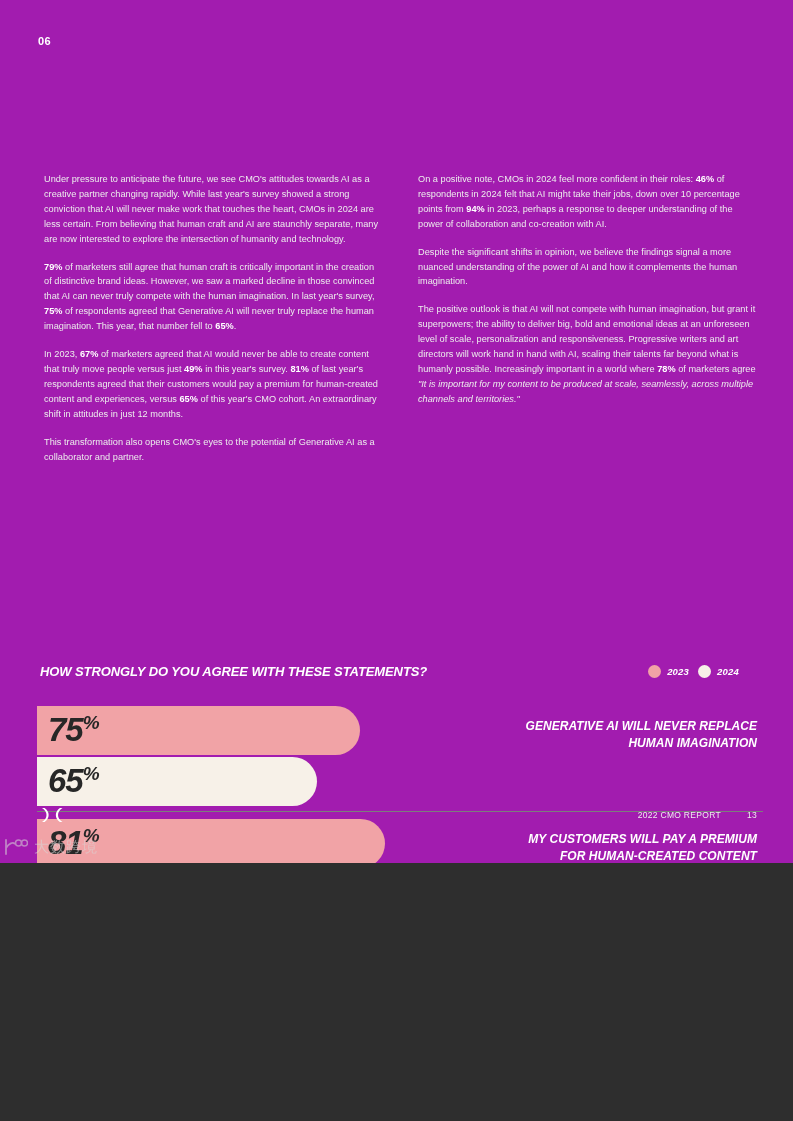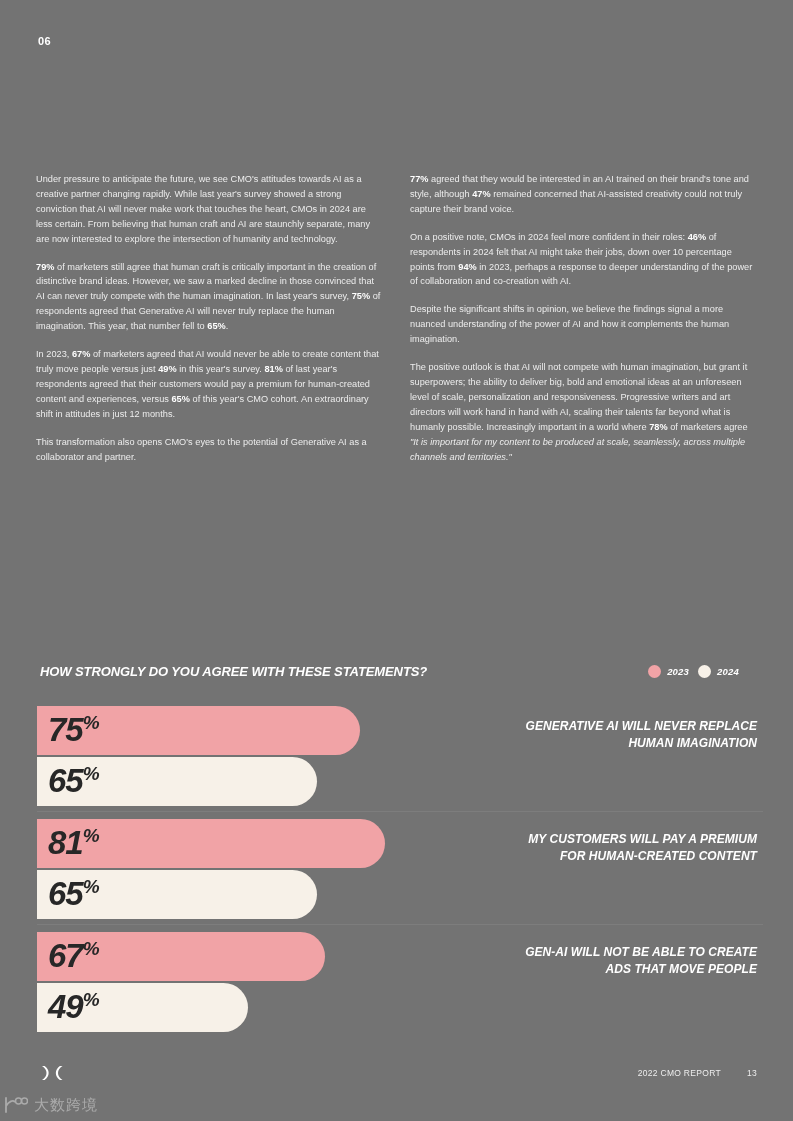--- a/index.html
+++ b/index.html
@@ -4,22 +4,22 @@
 <title>2024 CMO Report — From AI as Competitor to AI as Co-Pilot</title>
 <style>
   html, body {
     margin: 0;
     padding: 0;
     background: #2e2e2e;
   }
   .page {
     position: relative;
     width: 793px;
-    height: 1121px;
-    background: #737373;
+    height: 863px;
+    background: #a21caf;
     color: #ffffff;
     font-family: "Liberation Sans", sans-serif;
     overflow: hidden;
     box-sizing: border-box;
   }
 
   
   .section-number {
     position: absolute;
     left: 38px;
@@ -50,21 +50,21 @@
     left: 36px;
     top: 172px;
     width: 721px;
     display: flex;
     gap: 28px;
   }
   .col {
     width: 346px;
   }
   .col p {
-    margin: 0 0 13px 0;
+    margin: 0 0 13px 8px;
     font-size: 9.2px;
     line-height: 1.62;
     color: #ededed;
     text-align: left;
     letter-spacing: 0.02px;
   }
   .col p b { color: #ffffff; font-weight: bold; }
   .col p i { font-style: italic; }
 
   
@@ -243,21 +243,20 @@
   <div class="section-number">06</div>
 
   <div class="columns">
     <div class="col">
       <p>Under pressure to anticipate the future, we see CMO's attitudes towards AI as a creative partner changing rapidly. While last year's survey showed a strong conviction that AI will never make work that touches the heart, CMOs in 2024 are less certain. From believing that human craft and AI are staunchly separate, many are now interested to explore the intersection of humanity and technology.</p>
       <p><b>79%</b> of marketers still agree that human craft is critically important in the creation of distinctive brand ideas. However, we saw a marked decline in those convinced that AI can never truly compete with the human imagination. In last year's survey, <b>75%</b> of respondents agreed that Generative AI will never truly replace the human imagination. This year, that number fell to <b>65%</b>.</p>
       <p>In 2023, <b>67%</b> of marketers agreed that AI would never be able to create content that truly move people versus just <b>49%</b> in this year's survey. <b>81%</b> of last year's respondents agreed that their customers would pay a premium for human-created content and experiences, versus <b>65%</b> of this year's CMO cohort. An extraordinary shift in attitudes in just 12 months.</p>
       <p>This transformation also opens CMO's eyes to the potential of Generative AI as a collaborator and partner.</p>
     </div>
     <div class="col">
-      <p><b>77%</b> agreed that they would be interested in an AI trained on their brand's tone and style, although <b>47%</b> remained concerned that AI-assisted creativity could not truly capture their brand voice.</p>
       <p>On a positive note, CMOs in 2024 feel more confident in their roles: <b>46%</b> of respondents in 2024 felt that AI might take their jobs, down over 10 percentage points from <b>94%</b> in 2023, perhaps a response to deeper understanding of the power of collaboration and co-creation with AI.</p>
       <p>Despite the significant shifts in opinion, we believe the findings signal a more nuanced understanding of the power of AI and how it complements the human imagination.</p>
       <p>The positive outlook is that AI will not compete with human imagination, but grant it superpowers; the ability to deliver big, bold and emotional ideas at an unforeseen level of scale, personalization and responsiveness. Progressive writers and art directors will work hand in hand with AI, scaling their talents far beyond what is humanly possible. Increasingly important in a world where <b>78%</b> of marketers agree <i>"It is important for my content to be produced at scale, seamlessly, across multiple channels and territories."</i></p>
     </div>
   </div>
 
   <div class="chart">
     <div class="chart-header">
       <div class="chart-title">HOW STRONGLY DO YOU AGREE WITH THESE STATEMENTS?</div>
       <div class="legend">

